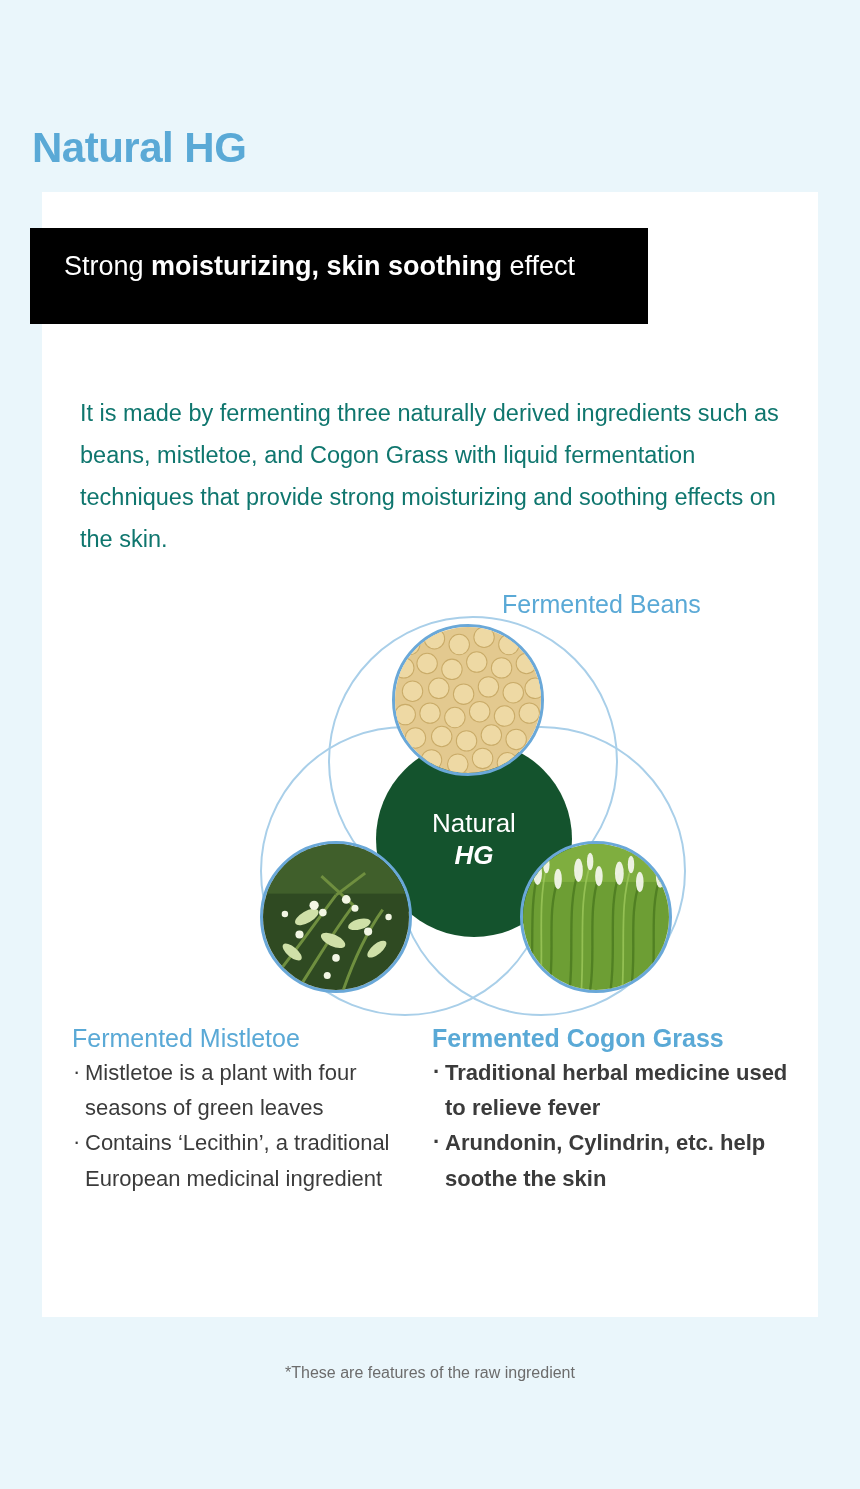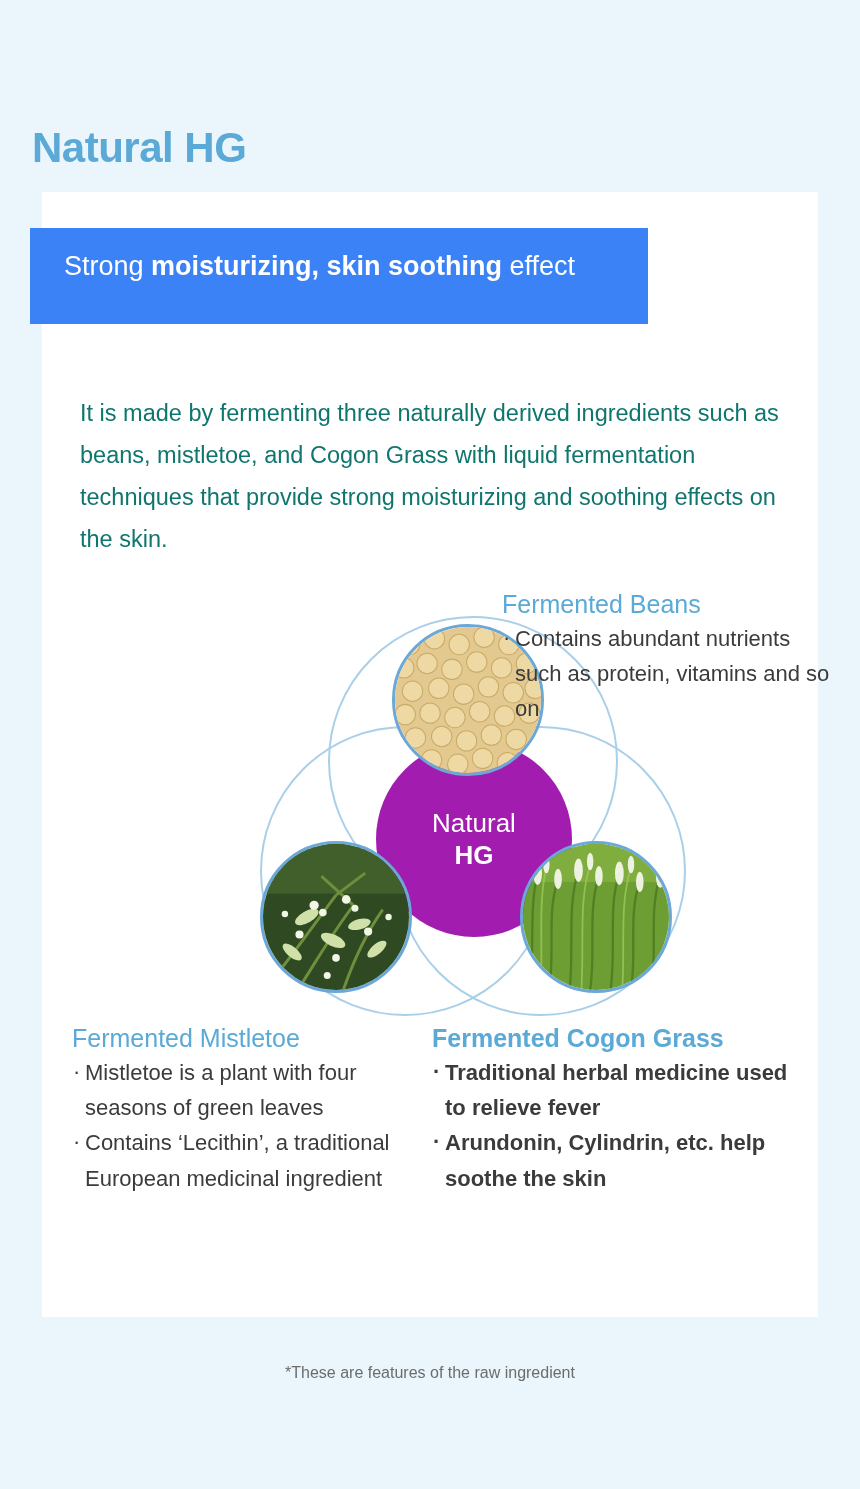--- a/index.html
+++ b/index.html
@@ -35,21 +35,21 @@
     height: 1125px;
     background: #ffffff;
   }
 
   .banner {
     position: absolute;
     left: -12px;
     top: 36px;
     width: 618px;
     min-height: 96px;
-    background: #3b82f6;
+    background: #000000;
     color: #ffffff;
     padding: 18px 26px 9px 34px;
     font-size: 27px;
     line-height: 1.5;
     font-weight: normal;
   }
   .banner b { font-weight: bold; }
 
   .intro {
     position: absolute;
@@ -79,30 +79,30 @@
   .ring-left  { left: 20px;  top: 130px; width: 290px; height: 290px; }
   .ring-right { left: 156px; top: 130px; width: 290px; height: 290px; }
 
   .venn-center {
     position: absolute;
     left: 136px;
     top: 145px;
     width: 196px;
     height: 196px;
     border-radius: 50%;
-    background: #a21caf;
+    background: #14532d;
     display: flex;
     flex-direction: column;
     align-items: center;
     justify-content: center;
     color: #ffffff;
     font-size: 26px;
     line-height: 1.25;
   }
-  .venn-center .l2 { font-weight: bold; }
+  .venn-center .l2 { font-weight: bold; font-style: italic; }
 
   .photo {
     position: absolute;
     border-radius: 50%;
     border: 3px solid #6aa8d8;
     overflow: hidden;
   }
   .photo-beans { left: 152px; top: 28px; width: 152px; height: 152px; }
   .photo-mistletoe { left: 20px; top: 245px; width: 152px; height: 152px; }
   .photo-cogon { left: 280px; top: 245px; width: 152px; height: 152px; }
@@ -293,23 +293,20 @@
           <ellipse cx="16" cy="14" rx="2.2" ry="6"></ellipse>
           <ellipse cx="46" cy="12" rx="2.2" ry="6"></ellipse>
           <ellipse cx="74" cy="14" rx="2.2" ry="6"></ellipse>
         </g>
       </svg>
     </div>
   </div>
 
   <div class="callout callout-beans">
     <div class="callout-title">Fermented Beans</div>
-    <ul>
-      <li>Contains abundant nutrients such as protein, vitamins and so on</li>
-    </ul>
   </div>
 
   <div class="callout callout-mistletoe">
     <div class="callout-title">Fermented Mistletoe</div>
     <ul>
       <li>Mistletoe is a plant with four seasons of green leaves</li>
       <li>Contains ‘Lecithin’, a traditional European medicinal ingredient</li>
     </ul>
   </div>
 

